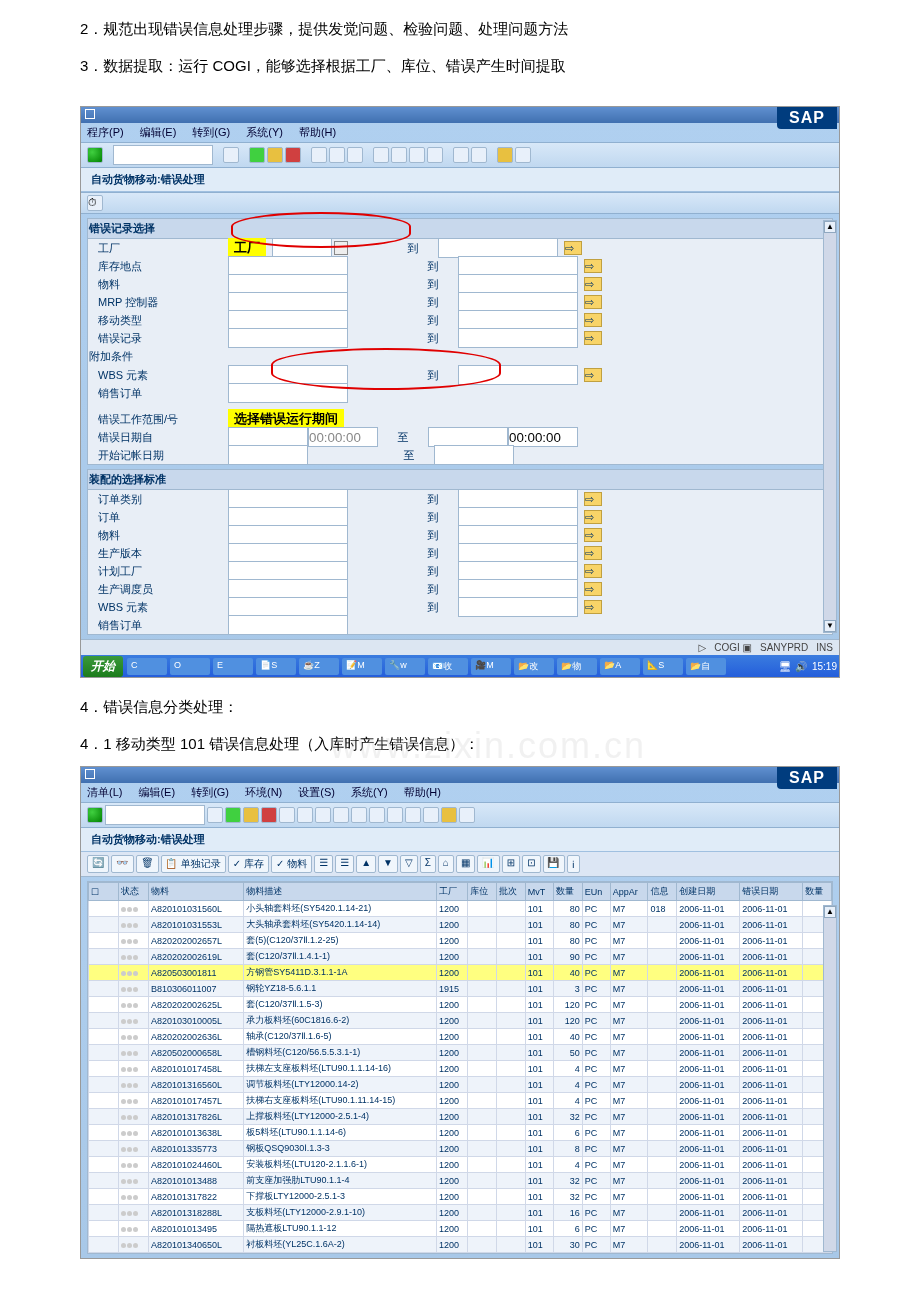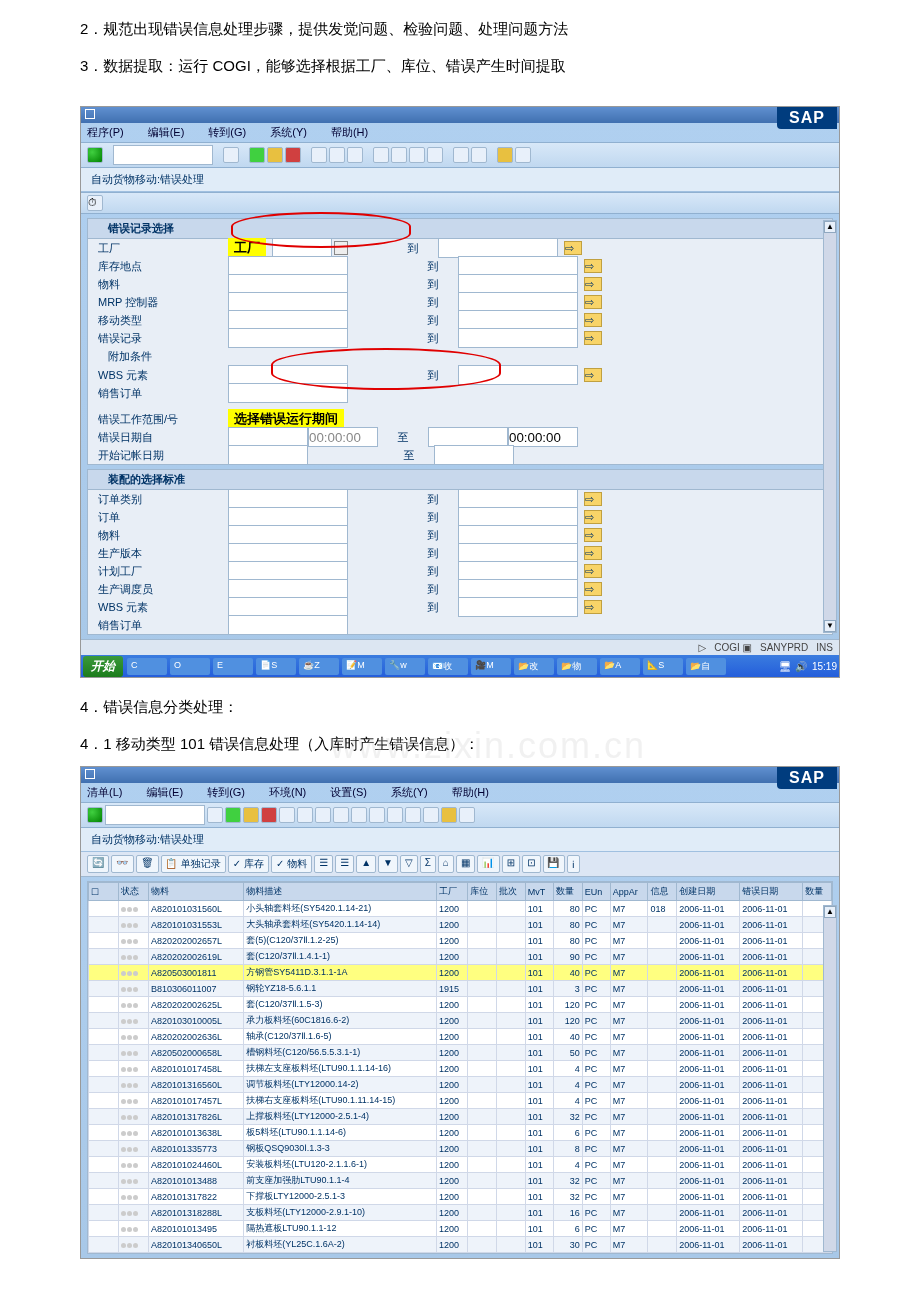--- a/index.html
+++ b/index.html
@@ -5,28 +5,28 @@
     * { box-sizing: border-box; margin: 0; padding: 0; }
     body { font-family: "SimSun", "Microsoft YaHei", Arial, sans-serif; font-size: 14px; background: #fff; width: 920px; }
     .doc-content { padding: 20px 80px 10px 80px; }
     .doc-line { margin-bottom: 18px; font-size: 15px; }
     .section-line { margin-top: 8px; font-size: 15px; }
     .sap-window { border: 1px solid #999; margin: 2px 0 8px 0; background: linear-gradient(to bottom, #b0d0f0 0%, #a8c8e8 100%); font-size: 11px; position: relative; }
     .sap-titlebar { background: linear-gradient(to bottom, #6090d0, #4070b0); height: 16px; position: relative; }
     .sap-titlebar-btns { position: absolute; right: 2px; top: 1px; display: flex; gap: 1px; }
     .tb-btn { width: 14px; height: 12px; background: #d0d0d0; border: 1px solid #888; font-size: 8px; line-height: 10px; text-align: center; }
     .sap-logo { position: absolute; right: 2px; top: 0; background: #003c7e; color: #fff; font-weight: bold; font-size: 16px; padding: 2px 12px; letter-spacing: 1px; border-radius: 0 0 0 4px; }
-    .menu-row { display: flex; align-items: center; padding: 2px 6px; gap: 24px; font-size: 11px; color: #003; }
+    .menu-row { display: flex; align-items: center; padding: 2px 6px; gap: 16px; font-size: 11px; color: #003; }
     .toolbar-row { display: flex; align-items: center; gap: 2px; padding: 2px 6px; background: linear-gradient(#d8e8f8,#c0d8f0); border-top: 1px solid #90b0d0; border-bottom: 1px solid #90b0d0; }
     .tool-ic { width: 16px; height: 16px; background: #e8f0fa; border: 1px solid #a0b8d0; border-radius: 2px; }
     .green-check { background: radial-gradient(circle at 30% 30%, #40d040, #008000); }
     .tool-sep { width: 6px; }
-    .screen-title { padding: 4px 10px; background: #e0ecf8; color: #003366; font-weight: normal; border-bottom: 1px solid #a0c0e0; }
+    .screen-title { padding: 4px 10px; background: #e0ecf8; color: #003366; font-weight: bold; border-bottom: 1px solid #a0c0e0; }
     .panel { background: #e8eef6; margin: 4px 6px; border: 1px solid #a0b8d0; }
-    .group-title { background: #c8d8ec; padding: 2px 20px; font-size: 11px; color: #003366; font-weight: bold; border-bottom: 1px solid #a0b8d0; }
+    .group-title { background: #c8d8ec; padding: 2px 1px; font-size: 11px; color: #003366; font-weight: bold; border-bottom: 1px solid #a0b8d0; }
     .form-row { display: flex; align-items: center; padding: 1px 10px; height: 18px; font-size: 11px; color: #003366; }
     .flab { width: 130px; }
     .finp { height: 20px; border: 1px solid #a0b8d0; background: #fff; width: 120px; }
     .to-lbl { width: 50px; text-align: center; }
     .to-inp { width: 120px; }
     .rangebtn { width: 18px; height: 14px; background: #f8d468; border: 1px solid #c0a040; margin-left: 6px; }
     .highlight-box { border: 2px solid #e00000; border-radius: 50%/40%; position: absolute; }
     .yellow-label { background: #ffff00; color: #000; font-weight: bold; padding: 1px 6px; font-size: 13px; }
     .body-scroll { position: relative; }
     .scroll-v { position: absolute; right: 2px; top: 2px; bottom: 2px; width: 14px; background: #d0d8e8; border: 1px solid #a0b8d0; display:flex; flex-direction:column; justify-content:space-between; }

